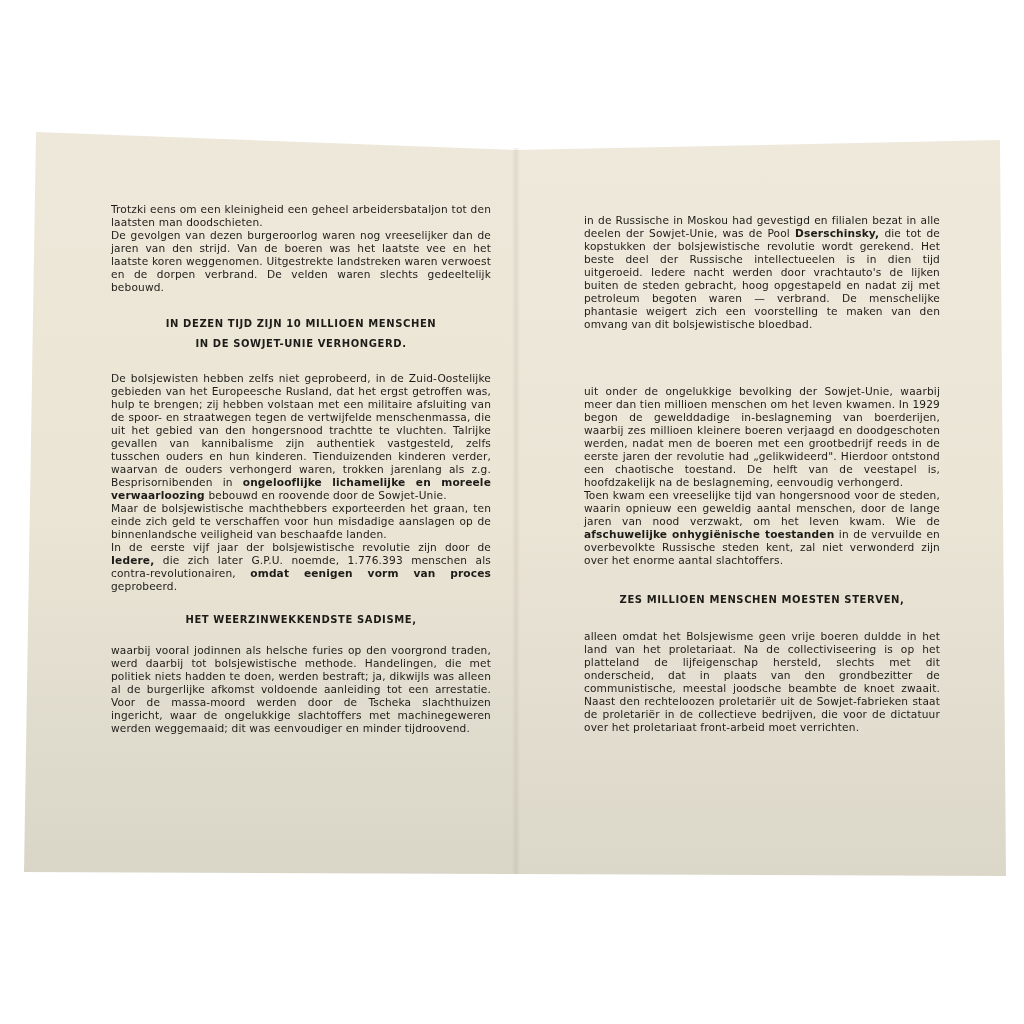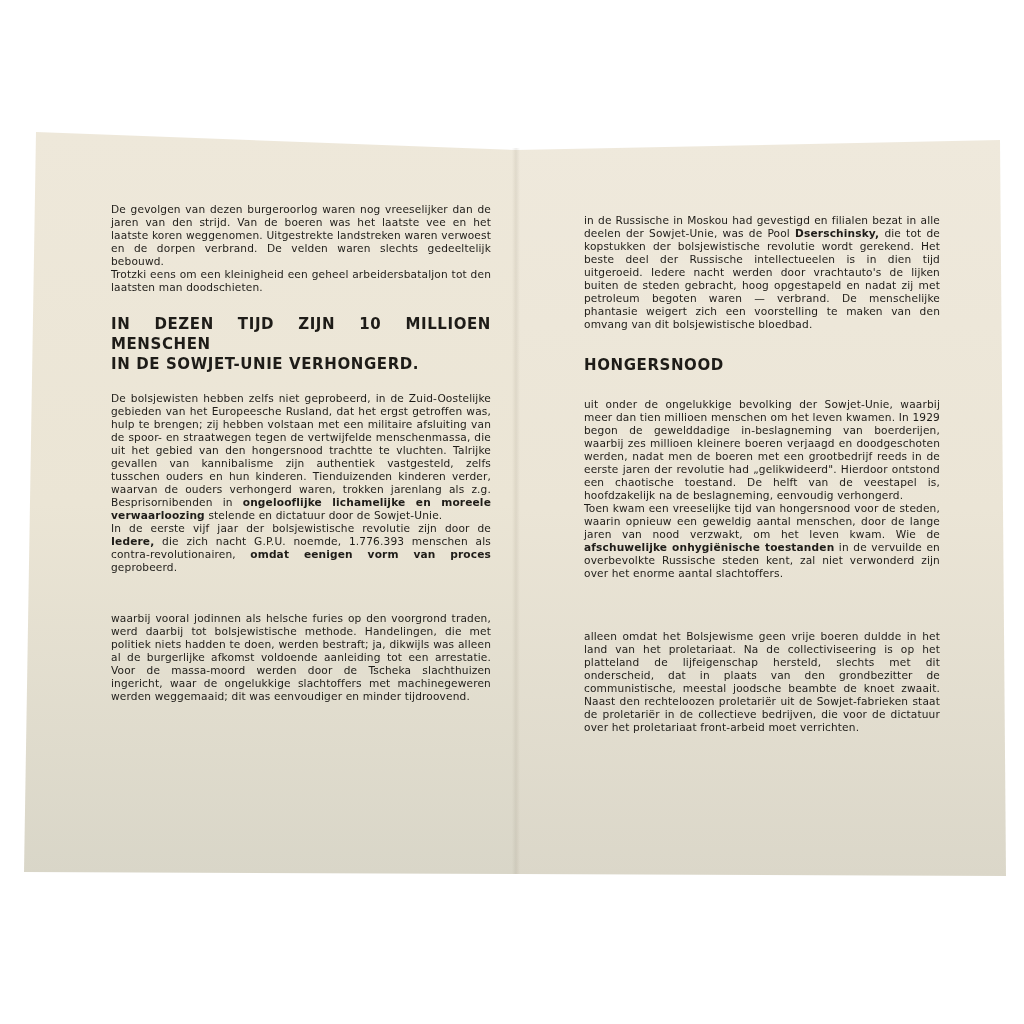--- a/index.html
+++ b/index.html
@@ -28,76 +28,78 @@
   .col {
     position:absolute; color:#1e1c18;
     font-size:10.6px; line-height:13px; text-align:justify;
     letter-spacing:0.15px;
   }
   #left-col { left:111px; top:203px; width:380px; }
   #right-col { left:584px; top:214px; width:356px; }
   .col p { margin:0; }
   .col b { font-weight:bold;margin-top:40px; }
   .heading {
-    font-weight:bold; font-size:15px; letter-spacing:0.6px;
+    text-align:center; font-weight:bold; font-size:10px; letter-spacing:0.6px;
     margin:0;
   }
 </style>
 </head>
 <body>
 
 <div id="left-page" class="page"></div>
 <div id="right-page" class="page"></div>
 <div class="spine"></div>
 
 <div id="left-col" class="col">
+  <p>Trotzki eens om een kleinigheid een geheel arbeidersbataljon tot den laatsten man doodschieten.</p>
   <p>De gevolgen van dezen burgeroorlog waren nog vreeselijker dan de jaren van den strijd. Van de boeren was het laatste vee en het laatste koren weggenomen. Uitgestrekte landstreken waren verwoest en de dorpen verbrand. De velden waren slechts gedeeltelijk bebouwd.</p>
-  <p>Trotzki eens om een kleinigheid een geheel arbeidersbataljon tot den laatsten man doodschieten.</p>
 
   <div style="height:20px"></div>
   <p class="heading" style="line-height:20px">
     <span>IN DEZEN TIJD ZIJN 10 MILLIOEN MENSCHEN</span><br>
     <span>IN DE SOWJET-UNIE VERHONGERD.</span>
   </p>
   <div style="height:18px"></div>
 
   <p>
     <span>De bolsjewisten hebben zelfs niet geprobeerd, in de Zuid-Oostelijke gebieden van het Europeesche Rusland, dat het ergst getroffen was, hulp te brengen; zij hebben volstaan met een militaire afsluiting van de spoor- en straatwegen tegen de vertwijfelde menschenmassa, die uit het gebied van den hongersnood trachtte te vluchten. Talrijke gevallen van kannibalisme zijn authentiek vastgesteld, zelfs tusschen ouders en hun kinderen. Tienduizenden kinderen verder, waarvan de ouders verhongerd waren, trokken jarenlang als z.g. Besprisornibenden in</span>
     <b>ongelooflijke lichamelijke en moreele verwaarloozing</b>
-    <span>stelende en dictatuur door de Sowjet-Unie.</span>
+    <span>bebouwd en roovende door de Sowjet-Unie.</span>
   </p>
+  <p>Maar de bolsjewistische machthebbers exporteerden het graan, ten einde zich geld te verschaffen voor hun misdadige aanslagen op de binnenlandsche veiligheid van beschaafde landen.</p>
   <p>
     <span>In de eerste vijf jaar der bolsjewistische revolutie zijn door de</span>
     <b>Iedere,</b>
-    <span>die zich nacht G.P.U. noemde, 1.776.393 menschen als contra-revolutionairen,</span>
+    <span>die zich later G.P.U. noemde, 1.776.393 menschen als contra-revolutionairen,</span>
     <b>omdat eenigen vorm van proces</b>
     <span>geprobeerd.</span>
   </p>
 
   <div style="height:20px"></div>
+  <p class="heading">HET WEERZINWEKKENDSTE SADISME,</p>
   <div style="height:18px"></div>
 
   <p>waarbij vooral jodinnen als helsche furies op den voorgrond traden, werd daarbij tot bolsjewistische methode. Handelingen, die met politiek niets hadden te doen, werden bestraft; ja, dikwijls was alleen al de burgerlijke afkomst voldoende aanleiding tot een arrestatie. Voor de massa-moord werden door de Tscheka slachthuizen ingericht, waar de ongelukkige slachtoffers met machinegeweren werden weggemaaid; dit was eenvoudiger en minder tijdroovend.</p>
 </div>
 
 <div id="right-col" class="col">
   <p>
     <span>in de Russische in Moskou had gevestigd en filialen bezat in alle deelen der Sowjet-Unie, was de Pool</span>
     <b>Dserschinsky,</b>
     <span>die tot de kopstukken der bolsjewistische revolutie wordt gerekend. Het beste deel der Russische intellectueelen is in dien tijd uitgeroeid. Iedere nacht werden door vrachtauto's de lijken buiten de steden gebracht, hoog opgestapeld en nadat zij met petroleum begoten waren — verbrand. De menschelijke phantasie weigert zich een voorstelling te maken van den omvang van dit bolsjewistische bloedbad.</span>
   </p>
 
   <div style="height:28px"></div>
-  <p class="heading">HONGERSNOOD</p>
   <div style="height:26px"></div>
 
   <p>uit onder de ongelukkige bevolking der Sowjet-Unie, waarbij meer dan tien millioen menschen om het leven kwamen. In 1929 begon de gewelddadige in-beslagneming van boerderijen, waarbij zes millioen kleinere boeren verjaagd en doodgeschoten werden, nadat men de boeren met een grootbedrijf reeds in de eerste jaren der revolutie had „gelikwideerd". Hierdoor ontstond een chaotische toestand. De helft van de veestapel is, hoofdzakelijk na de beslagneming, eenvoudig verhongerd.</p>
   <p>
     <span>Toen kwam een vreeselijke tijd van hongersnood voor de steden, waarin opnieuw een geweldig aantal menschen, door de lange jaren van nood verzwakt, om het leven kwam. Wie de</span>
     <b>afschuwelijke onhygiënische toestanden</b>
     <span>in de vervuilde en overbevolkte Russische steden kent, zal niet verwonderd zijn over het enorme aantal slachtoffers.</span>
   </p>
 
   <div style="height:26px"></div>
+  <p class="heading">ZES MILLIOEN MENSCHEN MOESTEN STERVEN,</p>
   <div style="height:24px"></div>
 
   <p>alleen omdat het Bolsjewisme geen vrije boeren duldde in het land van het proletariaat. Na de collectiviseering is op het platteland de lijfeigenschap hersteld, slechts met dit onderscheid, dat in plaats van den grondbezitter de communistische, meestal joodsche beambte de knoet zwaait. Naast den rechteloozen proletariër uit de Sowjet-fabrieken staat de proletariër in de collectieve bedrijven, die voor de dictatuur over het proletariaat front-arbeid moet verrichten.</p>
 </div>
 
 </body></html>

